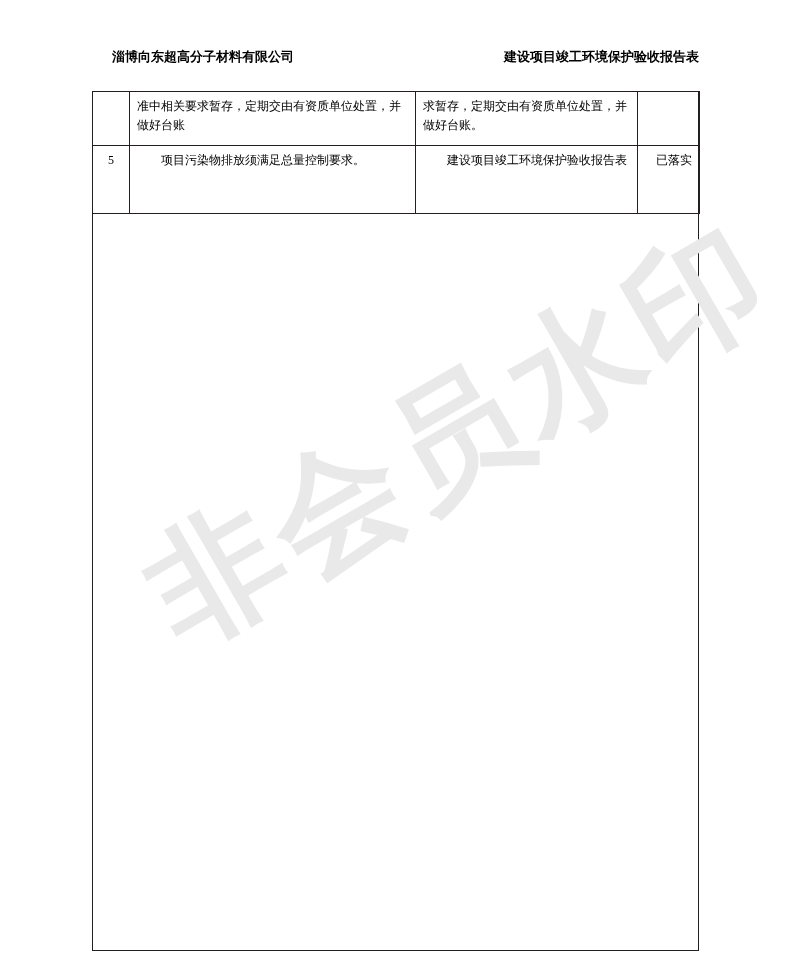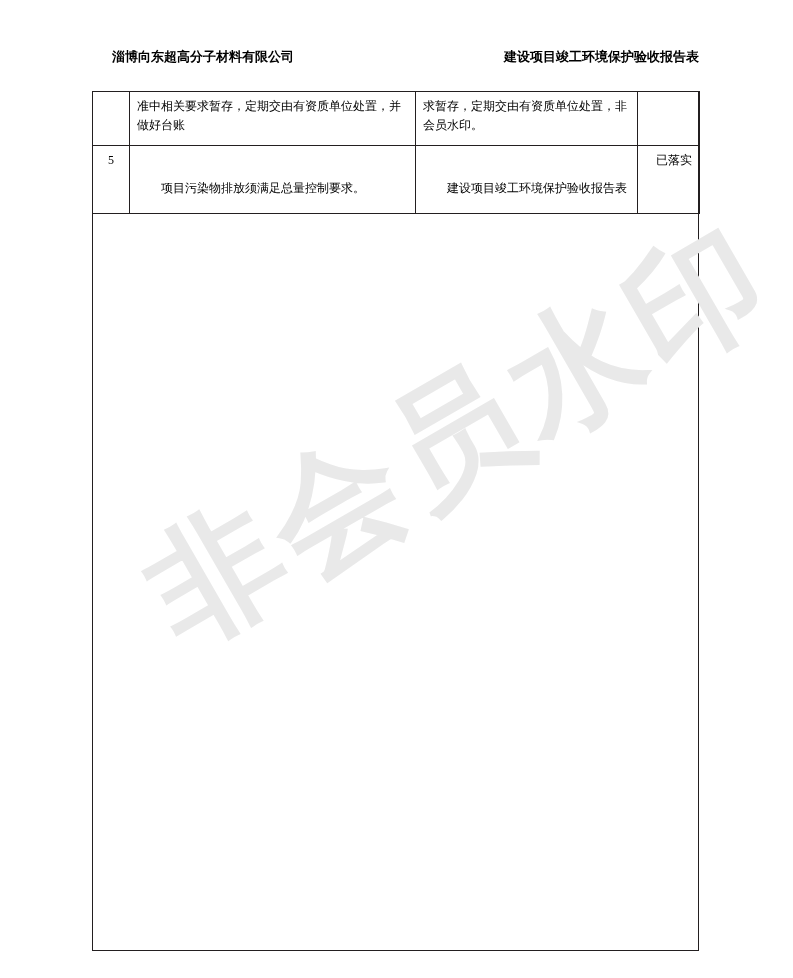--- a/index.html
+++ b/index.html
@@ -87,21 +87,21 @@
     vertical-align: middle;
     font-size: 13px;
   }
   .cell-state {
     text-align: right;
     vertical-align: middle;
     font-size: 13.2px;
     padding-left: 2px;
     padding-right: 2px;
   }
-  .indent { text-indent: 2em; display: block; margin-top: 28px; }
+  .indent { text-indent: 2em; display: block; }
   .row-cont td { height: 54px; }
   .row-5 td { height: 68px; }
 
   
   .watermark {
     position: absolute;
     left: 150px;
     top: 370px;
     width: 500px;
     height: 340px;
@@ -139,21 +139,21 @@
     <colgroup>
       <col class="col-no">
       <col class="col-req">
       <col class="col-impl">
       <col class="col-state">
     </colgroup>
     <tbody>
       <tr class="row-cont">
         <td class="cell-no"></td>
         <td>准中相关要求暂存，定期交由有资质单位处置，并做好台账</td>
-        <td>求暂存，定期交由有资质单位处置，非会员水印。</td>
+        <td>求暂存，定期交由有资质单位处置，并做好台账。</td>
         <td class="cell-state"></td>
       </tr>
       <tr class="row-5">
         <td class="cell-no">5</td>
         <td>
           <span class="indent">项目污染物排放须满足总量控制要求。</span>
         </td>
         <td>
           <span class="indent">建设项目竣工环境保护验收报告表</span>
         </td>

